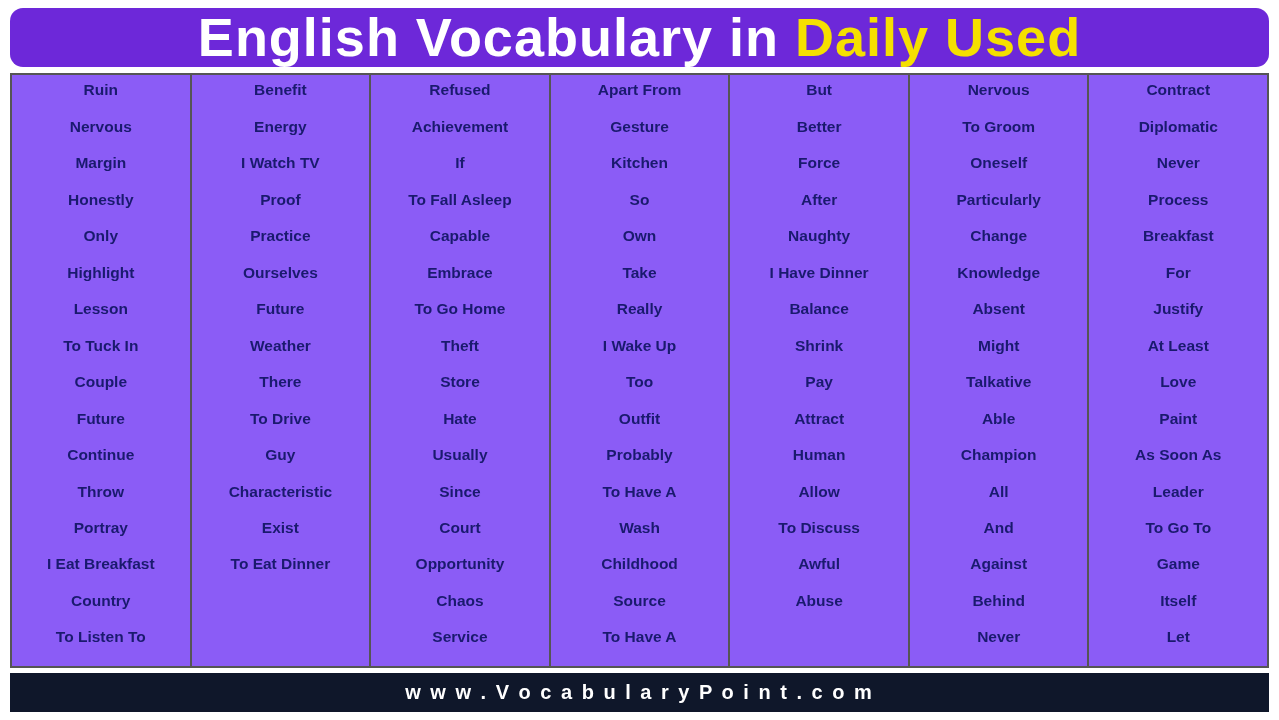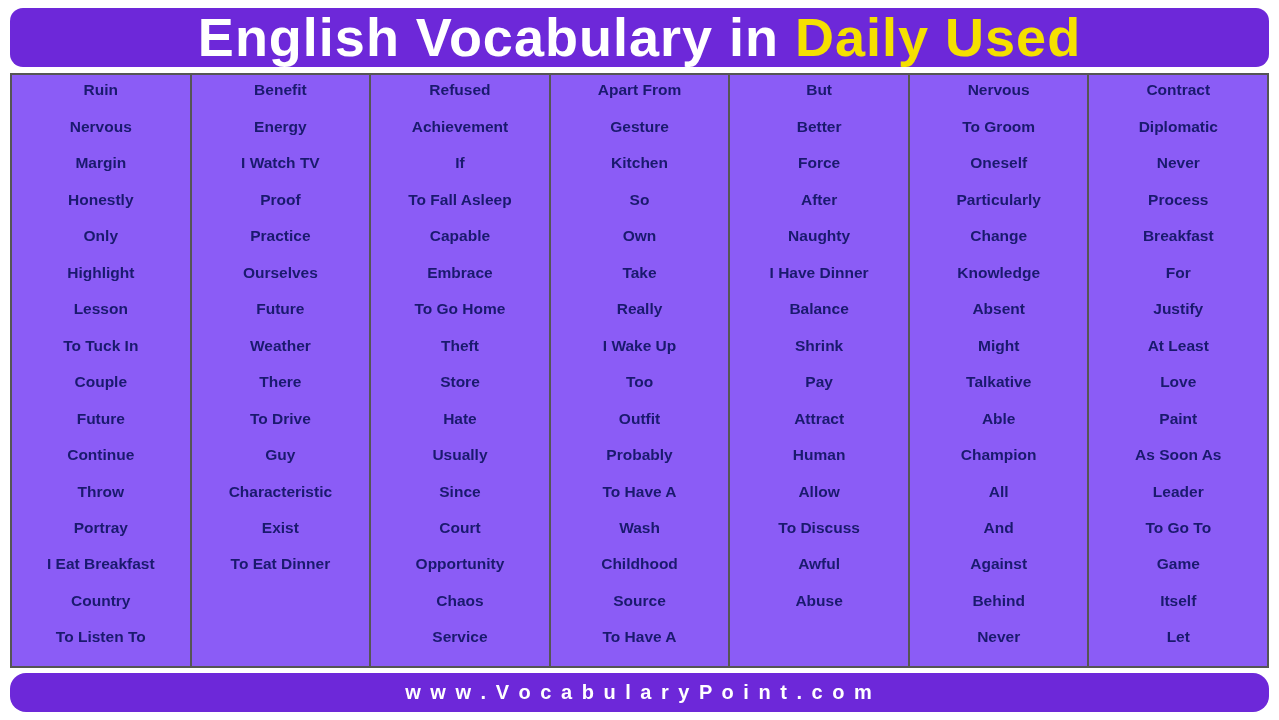--- a/index.html
+++ b/index.html
@@ -57,22 +57,22 @@
     .col-word {
       font-size: 15.5px;
       font-weight: 700;
       color: #1a1a6e;
       text-align: center;
       line-height: 1.45;
       width: 100%;
       padding: 0 3px;
     }
     .footer {
-      background: #6d28d9;
-      border-radius: 16px;
+      background: #0f172a;
+      border-radius: 0;
       margin: 5px 10px 8px 10px;
       padding: 8px;
       text-align: center;
     }
     .footer-text {
       color: #ffffff;
       font-size: 20px;
       font-weight: 700;
       letter-spacing: 2px;
     }

